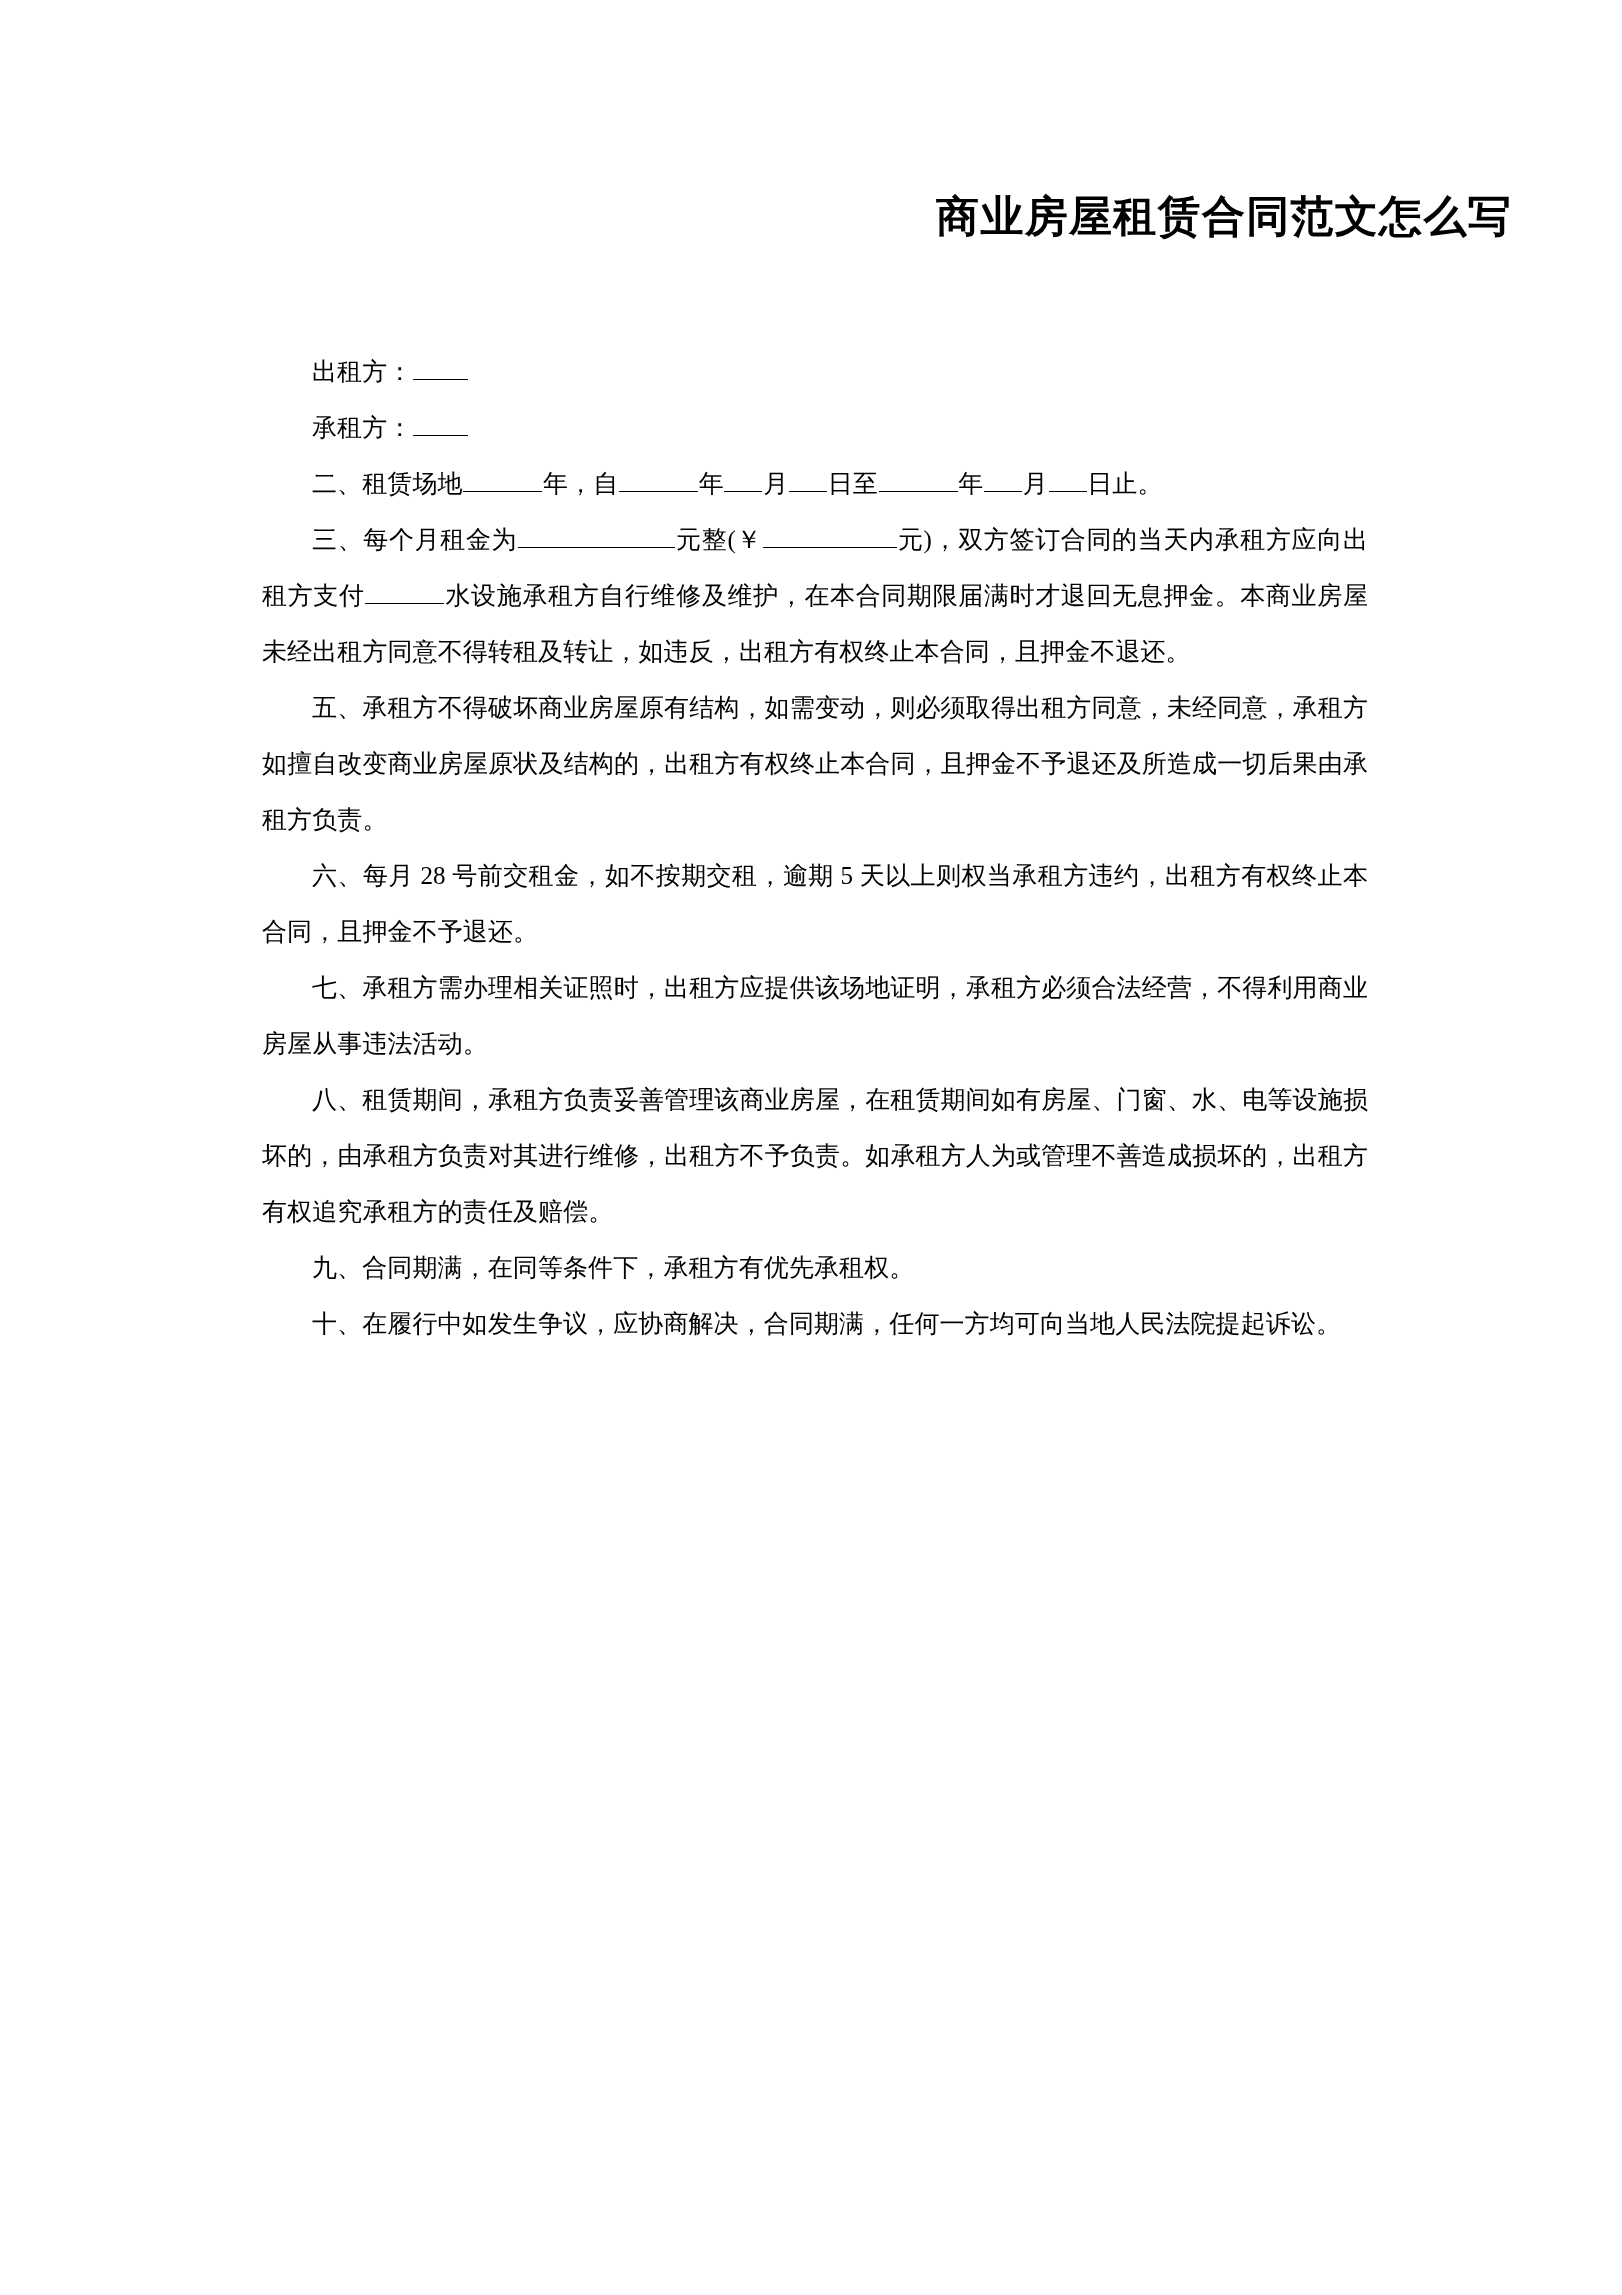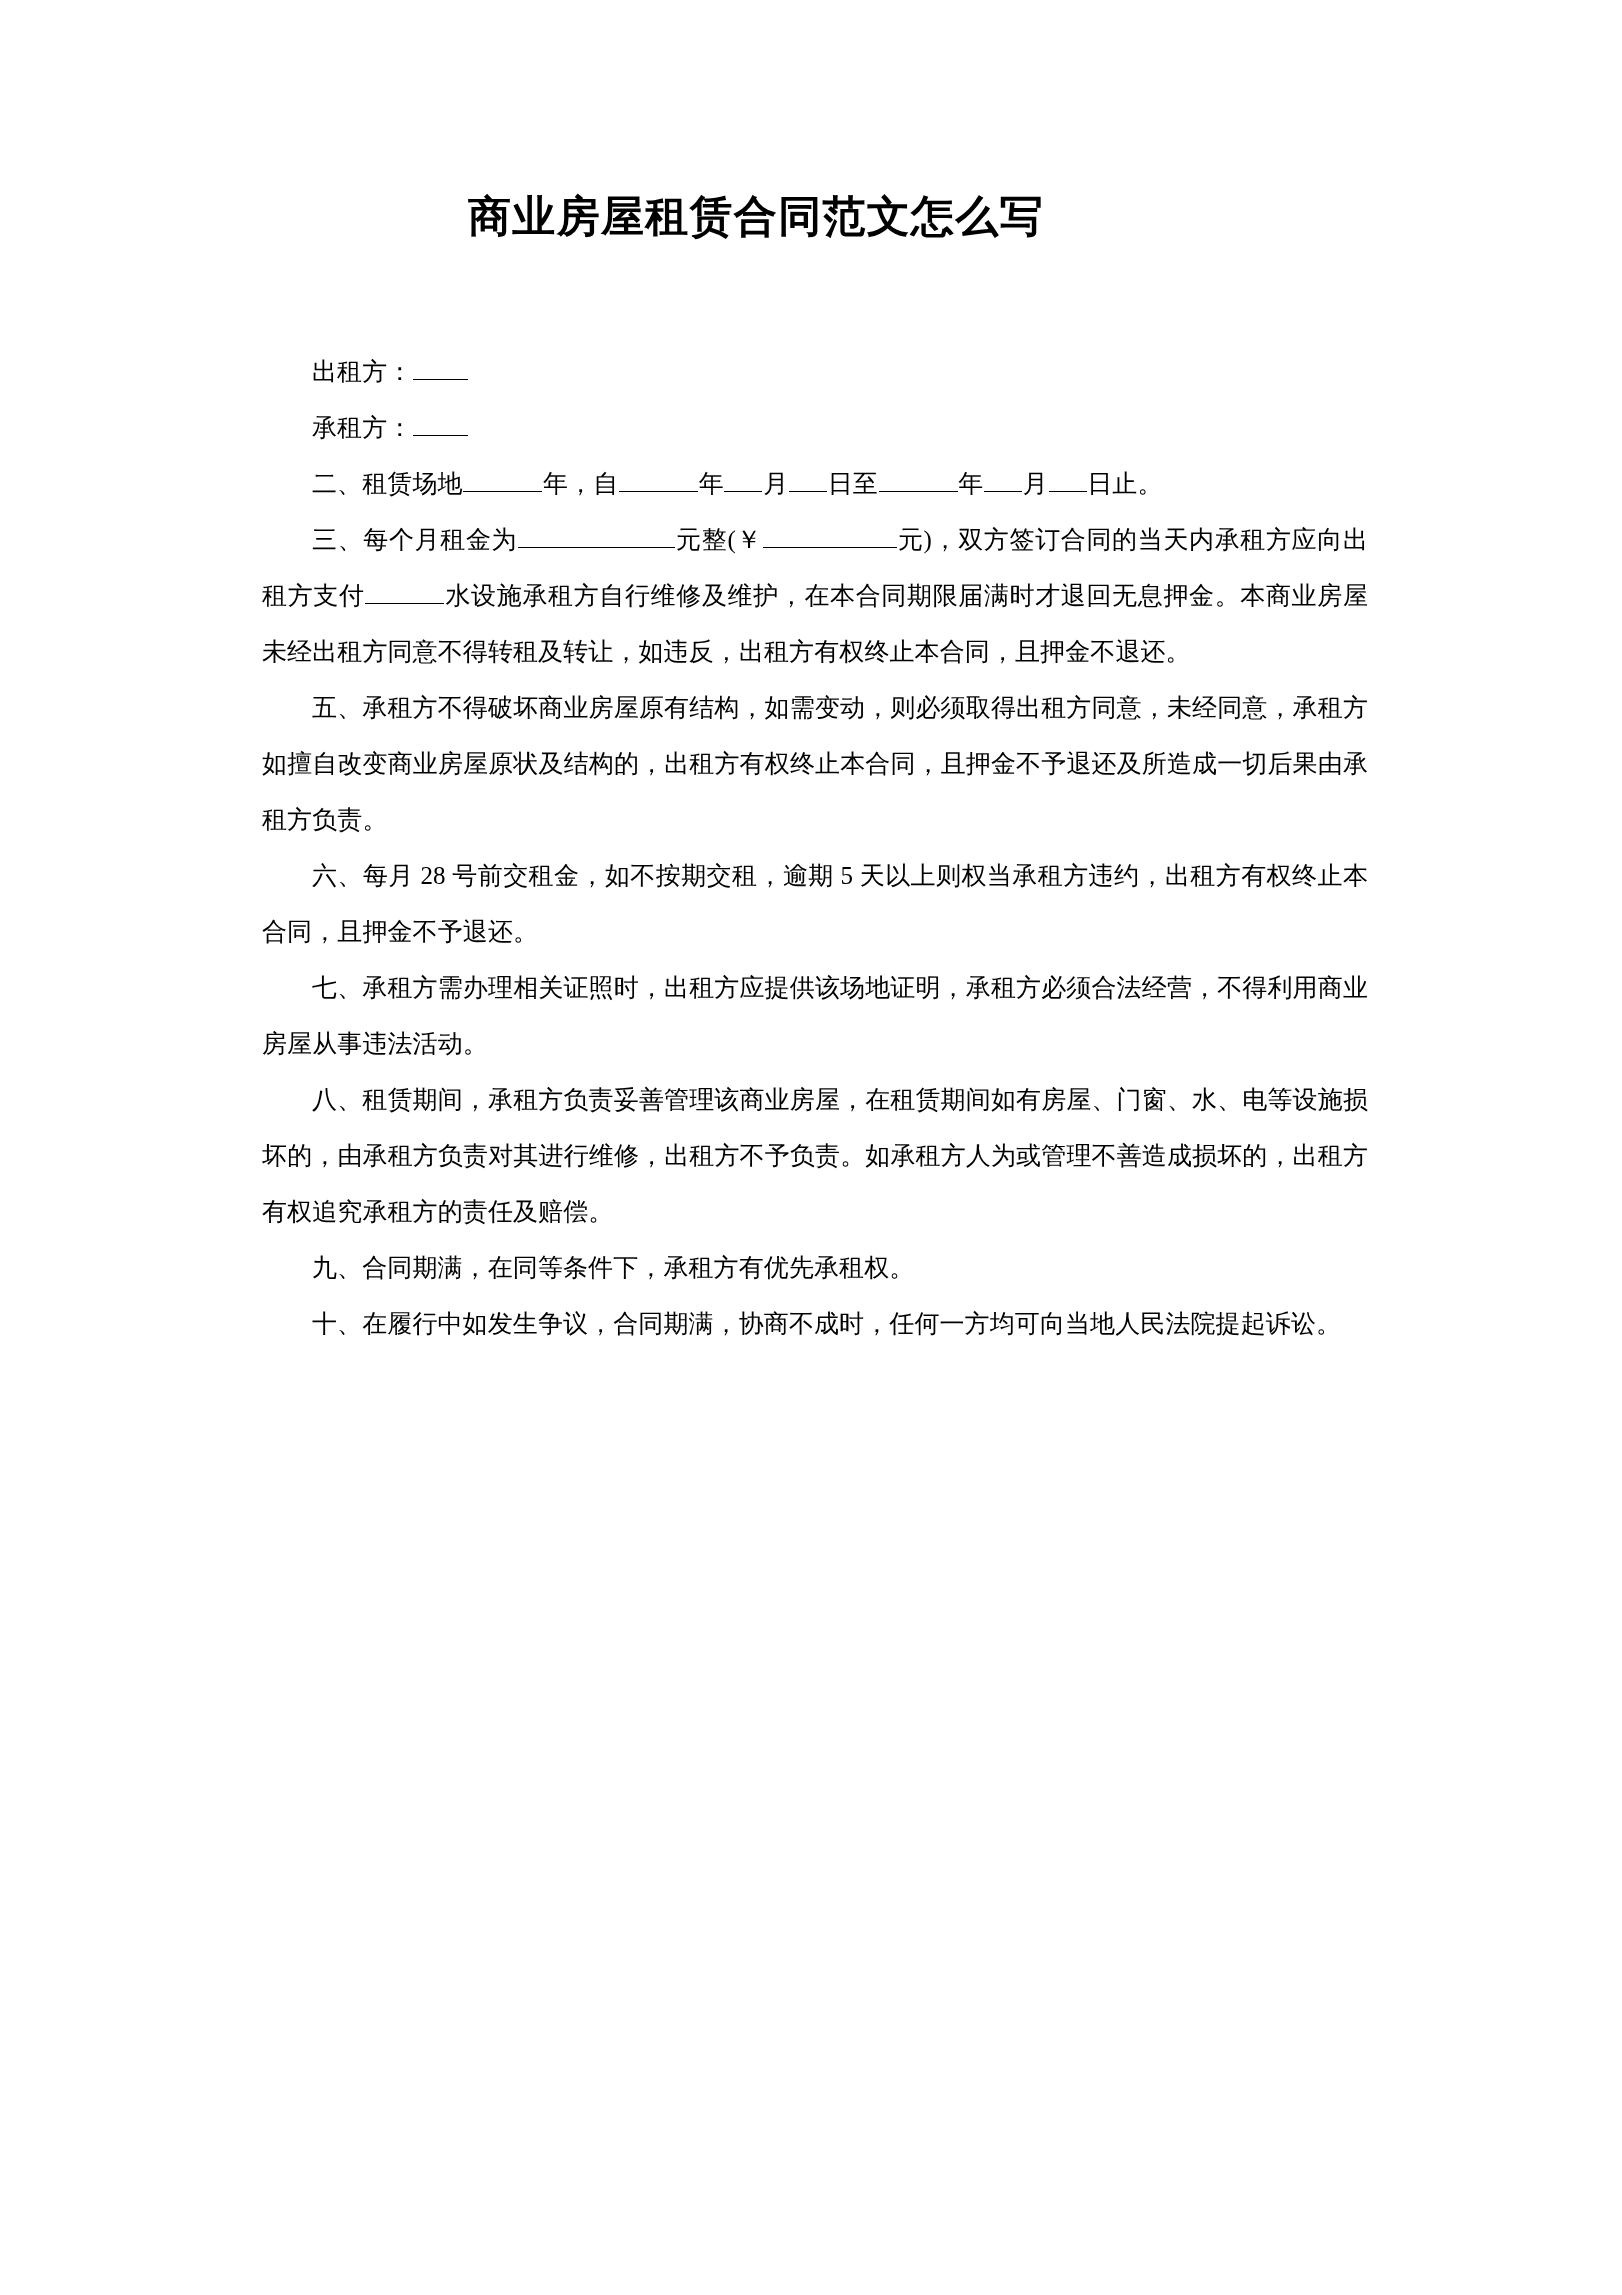--- a/index.html
+++ b/index.html
@@ -19,21 +19,21 @@
     width: 1623px;
     height: 2295px;
     background: #ffffff;
     overflow: hidden;
   }
   .doc-title {
     position: absolute;
     top: 190px;
     left: 0;
     width: 1512px;
-    text-align: center;
+    text-align: right;
     font-size: 43px;
     font-weight: bold;
     letter-spacing: 1.3px;
     line-height: 1.25;
     font-family: "Liberation Sans", "DejaVu Sans", sans-serif;
   }
   .body-block {
     position: absolute;
     top: 344px;
     left: 262px;
@@ -88,17 +88,17 @@
     <p class="para indent"><span>五、</span><span>承租方不得破坏商业房屋原有结构，如需变动，则必须取得出租方同意，未经同意，承租方如擅自改变商业房屋原状及结构的，出租方有权终止本合同，且押金不予退还及所造成一切后果由承租方负责。</span></p>
 
     <p class="para indent"><span>六、</span><span>每月 28 号前交租金，如不按期交租，逾期 5 天以上则权当承租方违约，出租方有权终止本合同，且押金不予退还。</span></p>
 
     <p class="para indent"><span>七、</span><span>承租方需办理相关证照时，出租方应提供该场地证明，承租方必须合法经营，不得利用商业房屋从事违法活动。</span></p>
 
     <p class="para indent"><span>八、</span><span>租赁期间，承租方负责妥善管理该商业房屋，在租赁期间如有房屋、门窗、水、电等设施损坏的，由承租方负责对其进行维修，出租方不予负责。如承租方人为或管理不善造成损坏的，出租方有权追究承租方的责任及赔偿。</span></p>
 
     <p class="para indent"><span>九、</span><span>合同期满，在同等条件下，承租方有优先承租权。</span></p>
 
-    <p class="para indent"><span>十、</span><span>在履行中如发生争议，合同期满，协商不成时，任何一方均可向当地人民法院提起诉讼。</span></p>
+    <p class="para indent"><span>十、</span><span>在履行中如发生争议，应协商解决，合同期满，任何一方均可向当地人民法院提起诉讼。</span></p>
 
   </div>
 </div>
 
 
 </body></html>

